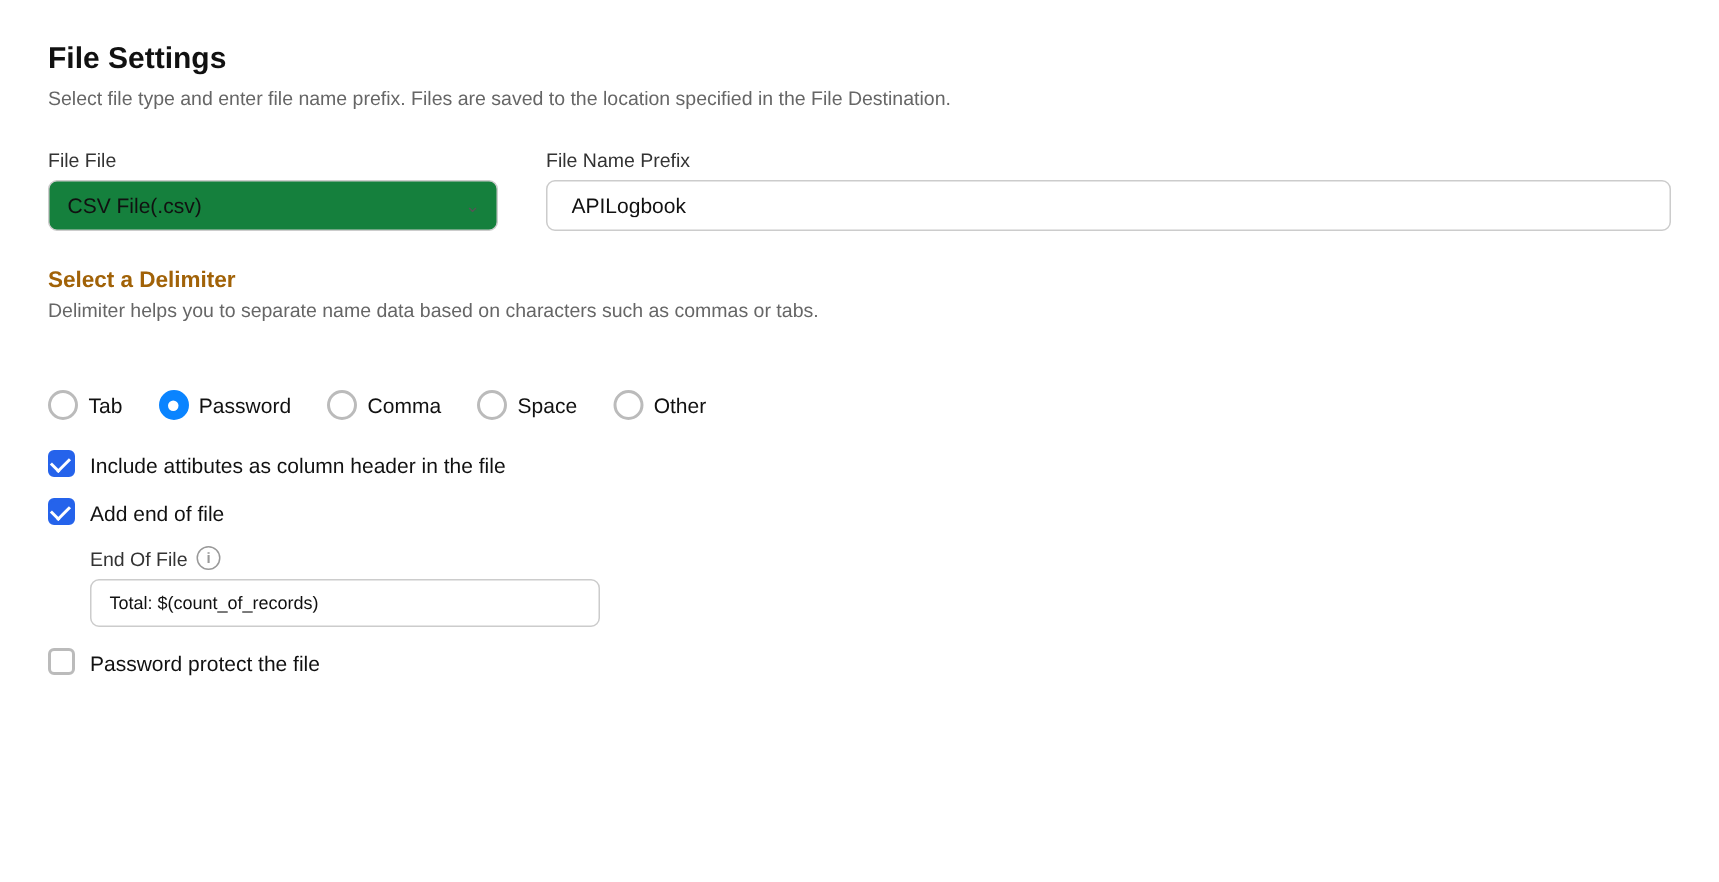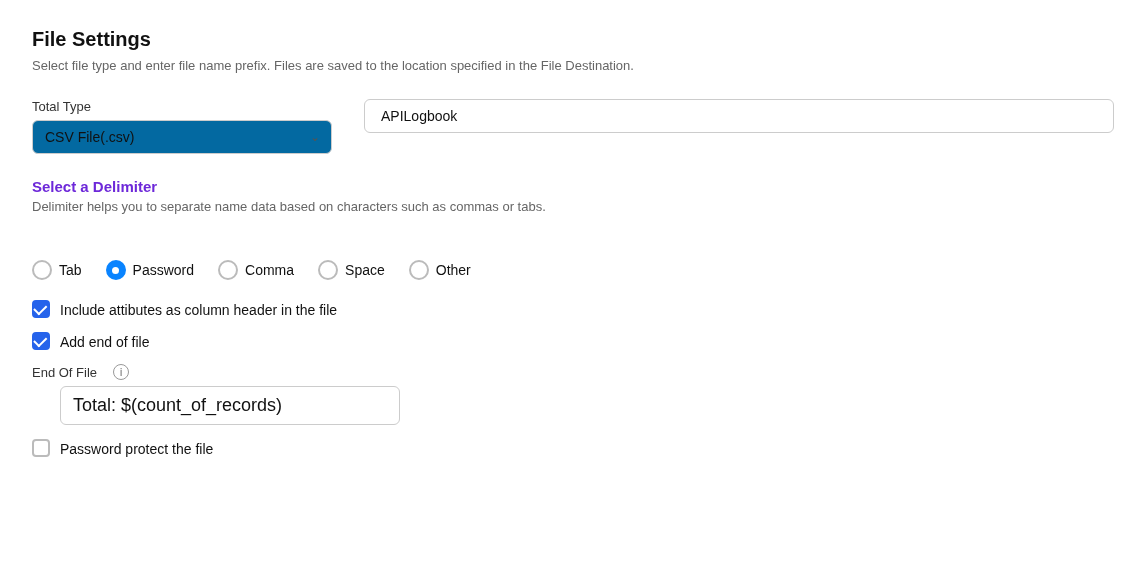--- a/index.html
+++ b/index.html
@@ -61,21 +61,21 @@
       position: relative;
     }
 
     .select-control {
       width: 100%;
       padding: 8px 36px 8px 12px;
       border: 1.5px solid #cccccc;
       border-radius: 6px;
       font-size: 14px;
       color: #111111;
-      background: #0369a1;
+      background: #15803d;
       appearance: none;
       cursor: pointer;
       outline: none;
     }
 
     .select-wrapper .chevron {
       position: absolute;
       right: 12px;
       top: 50%;
       transform: translateY(-50%);
@@ -90,21 +90,21 @@
       border: 1.5px solid #cccccc;
       border-radius: 6px;
       font-size: 14px;
       color: #111111;
       outline: none;
     }
 
     .section-title {
       font-size: 15px;
       font-weight: 600;
-      color: #6d28d9;
+      color: #a16207;
       margin-bottom: 4px;
     }
 
     .section-description {
       font-size: 13px;
       color: #666666;
       margin-bottom: 14px;
     }
 
     .radio-group {
@@ -188,25 +188,26 @@
     }
 
     .checkbox-label {
       font-size: 14px;
       color: #111111;
     }
 
     .end-of-file-label {
       display: flex;
       align-items: center;
-      gap: 16px;
+      gap: 6px;
       font-size: 13px;
       font-weight: 500;
       color: #333333;
       margin-bottom: 6px;
+      margin-left: 28px;
     }
 
     .info-icon {
       width: 16px;
       height: 16px;
       border-radius: 50%;
       border: 1.5px solid #999999;
       display: inline-flex;
       align-items: center;
       justify-content: center;
@@ -215,53 +216,54 @@
       font-weight: 600;
       cursor: pointer;
     }
 
     .end-of-file-input {
       margin-left: 28px;
       width: 340px;
       padding: 8px 12px;
       border: 1.5px solid #cccccc;
       border-radius: 6px;
-      font-size: 18px;
+      font-size: 12px;
       color: #111111;
       outline: none;
       margin-bottom: 14px;
     }
 
     .delimiter-section {
       margin-bottom: 4px;
     }
   </style>
 </head>
 <body>
 
 
 
 <h1 class="page-title">File Settings</h1>
 <p class="page-description">Select file type and enter file name prefix. Files are saved to the location specified in the File Destination.</p>
 
 <div class="row">
   <div class="field-group file-type">
-    <label class="field-label">Total Type</label>
+    <label class="field-label">File File</label>
     <div class="select-wrapper">
       <select class="select-control">
         <option selected="">CSV File(.csv)</option>
         <option>Excel File(.xlsx)</option>
         <option>JSON File(.json)</option>
         <option>XML File(.xml)</option>
       </select>
       <span class="chevron">⌄</span>
     </div>
   </div>
 
   <div class="field-group file-name-prefix">
+    <label class="field-label">File Name Prefix</label>
     <input class="text-input" type="text" value="APILogbook" style="">
   </div>
 </div>
 
 <div class="delimiter-section">
   <div class="section-title">Select a Delimiter</div>
   <div class="section-description">Delimiter helps you to separate name data based on characters such as commas or tabs.</div>
 
   <div class="radio-group">
     <div class="radio-item">

